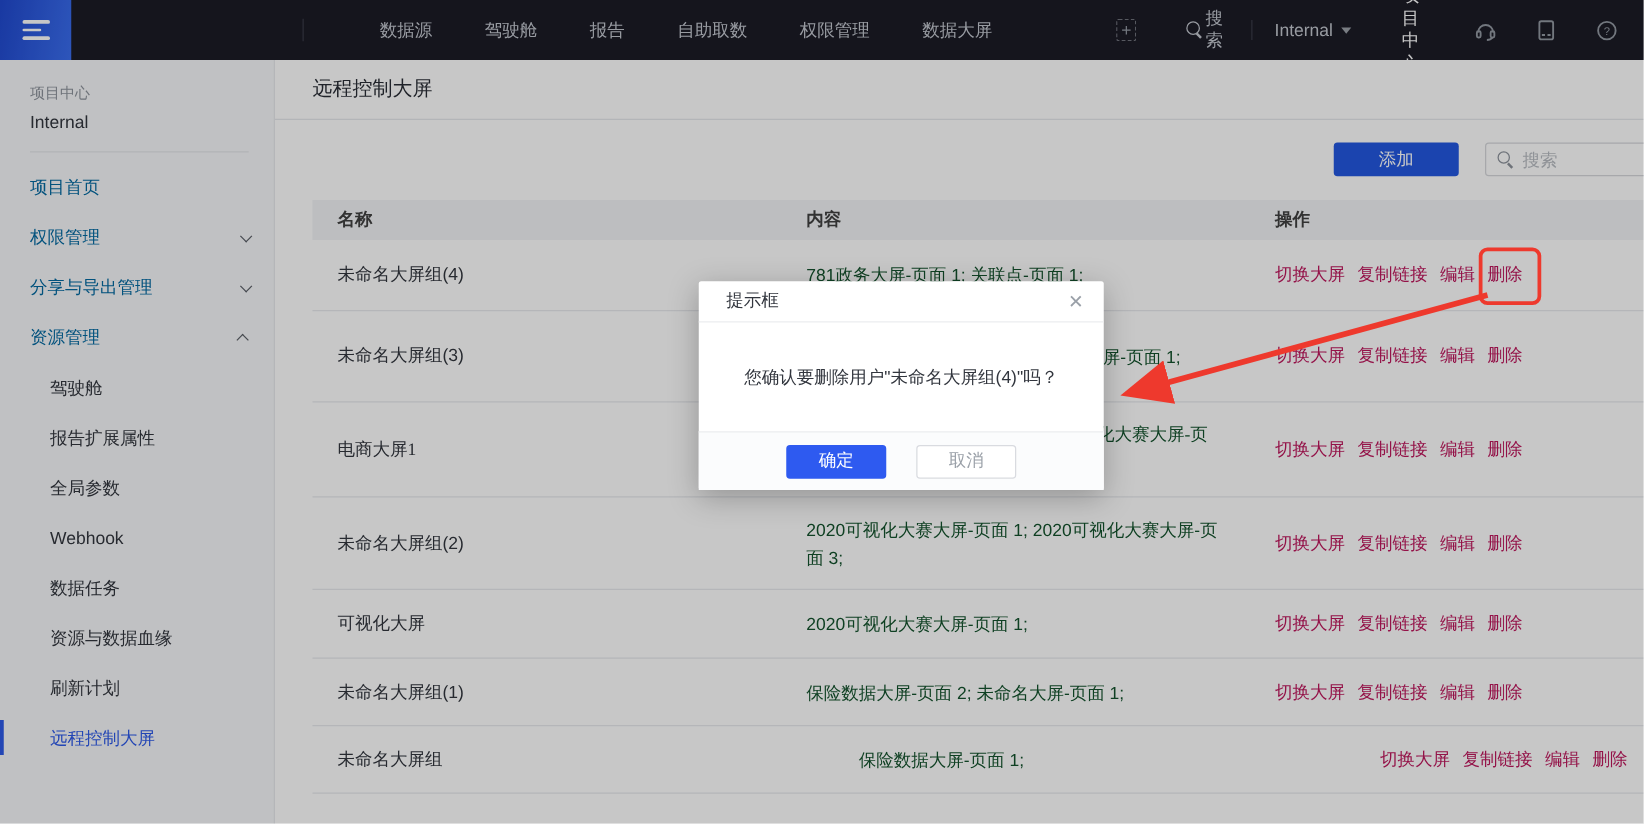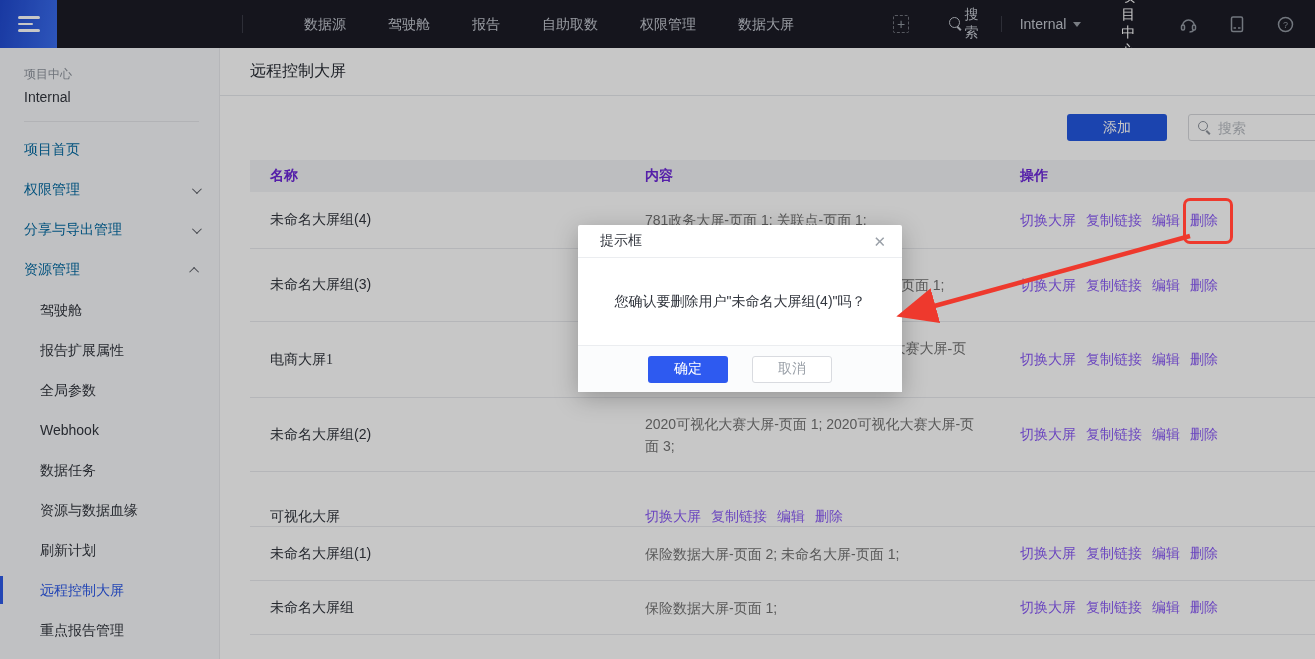--- a/index.html
+++ b/index.html
@@ -50,33 +50,33 @@
   .btn-add { position:absolute; left:847px; top:66px; width:100px; height:27px; background:#2358e0; color:#fff; font-size:14px; border:none; border-radius:3px; cursor:pointer; font-family:inherit; }
   .search-box { position:absolute; left:968px; top:66px; width:160px; height:27px; border:1px solid #d6d8dc; border-radius:3px; background:#fff; display:flex; align-items:center; padding-left:9px; }
   .mag2 { position:relative; width:13px; height:13px; margin-right:7px; flex:0 0 auto; }
   .mag2::before { content:""; position:absolute; left:0; top:0; width:8px; height:8px; border:1.5px solid #8d939c; border-radius:50%; }
   .mag2::after { content:""; position:absolute; left:8.5px; top:8.5px; width:4.5px; height:1.5px; background:#8d939c; transform:rotate(45deg); transform-origin:0 0; }
   .search-box input { border:none; outline:none; width:110px; font-size:14px; color:#32363e; font-family:inherit; background:transparent; }
   .search-box input::placeholder { color:#b8bcc2; }
 
   .table { position:absolute; left:30px; top:112px; width:1065px; }
   .thead { display:flex; height:32px; background:#f2f4f6; align-items:center; }
-  .thead .hcell { font-size:14px; font-weight:700; color:#6d28d9; }
+  .thead .hcell { font-size:14px; font-weight:700; color:#404040; }
   .cell, .hcell { padding-left:20px; }
   .col-name { width:375px; flex:0 0 auto; }
   .col-content { width:375px; flex:0 0 auto; }
   .col-ops { flex:1; }
   .trow { display:flex; align-items:center; border-bottom:1px solid #e8eaed; }
   .cell.name { font-size:14px; color:#32363e; }
-  .cell.content { font-size:14px; color:#737373; line-height:22px; padding-right:20px; word-break:break-all; }
-  .cell.ops a { color:#8b5cf6; font-size:14px; text-decoration:none; margin-right:10px; cursor:pointer; white-space:nowrap; }
+  .cell.content { font-size:14px; color:#14532d; line-height:22px; padding-right:20px; word-break:break-all; }
+  .cell.ops a { color:#be185d; font-size:14px; text-decoration:none; margin-right:10px; cursor:pointer; white-space:nowrap; }
 
   
   .overlay { position:absolute; left:0; top:0; width:1315px; height:659px; background:rgba(0,0,0,0.22); z-index:10; }
-  .modal { position:absolute; left:578px; top:225px; width:324px; height:167px; background:#fff; border-radius:2px; box-shadow:0 6px 24px rgba(0,0,0,0.25); z-index:20; display:flex; flex-direction:column; }
+  .modal { position:absolute; left:559px; top:225px; width:324px; height:167px; background:#fff; border-radius:2px; box-shadow:0 6px 24px rgba(0,0,0,0.25); z-index:20; display:flex; flex-direction:column; }
   .modal-header { height:33px; border-bottom:1px solid #ebedf0; display:flex; align-items:center; padding:0 16px 0 22px; flex:0 0 auto; }
   .modal-title { font-size:14px; color:#32363e; flex:1; }
   .modal-close { font-size:15px; color:#9aa0a8; cursor:pointer; line-height:1; }
   .modal-body { flex:1; display:flex; align-items:center; justify-content:center; font-size:14px; color:#32363e; padding:0 10px; text-align:center; }
   .modal-footer { height:47px; border-top:1px solid #ebedf0; background:#fbfcfd; display:flex; align-items:center; justify-content:center; gap:24px; flex:0 0 auto; }
   .btn-confirm { width:80px; height:27px; background:#2e5af0; color:#fff; font-size:14px; border:none; border-radius:3px; cursor:pointer; font-family:inherit; }
   .btn-cancel { width:80px; height:27px; background:#fff; color:#9aa0a8; font-size:14px; border:1px solid #d9dbe0; border-radius:3px; cursor:pointer; font-family:inherit; }
 
   
   .anno-box { position:absolute; left:1183px; top:198px; width:50px; height:46px; border:3px solid #ee392d; border-radius:7px; z-index:30; pointer-events:none; }
@@ -163,21 +163,20 @@
     </div>
   <div class="side-subs">
       <div class="side-sub">驾驶舱</div>
       <div class="side-sub">报告扩展属性</div>
       <div class="side-sub">全局参数</div>
       <div class="side-sub">Webhook</div>
       <div class="side-sub">数据任务</div>
       <div class="side-sub">资源与数据血缘</div>
       <div class="side-sub">刷新计划</div>
       <div class="side-sub active">远程控制大屏</div>
-      <div class="side-sub">重点报告管理</div>
     </div>
 </div>
 
 <div class="main">
   <div class="page-header">
     <div class="page-title">远程控制大屏</div>
   </div>
   <button class="btn-add">添加</button>
   <div class="search-box">
     <span class="mag2"></span>
@@ -203,30 +202,31 @@
         <div class="trow" style="height: 76px; font-family: Liberation Serif, serif;">
           <div class="cell name col-name">电商大屏1</div>
           <div class="cell content col-content">2020可视化大赛大屏-页面 1; 2020可视化大赛大屏-页面 2;</div>
           <div class="cell ops col-ops"><a class="op-link">切换大屏</a><a class="op-link">复制链接</a><a class="op-link">编辑</a><a class="op-link">删除</a></div>
         </div>
         <div class="trow" style="height: 74px;">
           <div class="cell name col-name">未命名大屏组(2)</div>
           <div class="cell content col-content">2020可视化大赛大屏-页面 1; 2020可视化大赛大屏-页面 3;</div>
           <div class="cell ops col-ops"><a class="op-link">切换大屏</a><a class="op-link">复制链接</a><a class="op-link">编辑</a><a class="op-link">删除</a></div>
         </div>
-        <div class="trow" style="height: 55px; align-items: flex-end;">
+        <div class="trow" style="height: 55px;">
           <div class="cell name col-name">可视化大屏</div>
+          <div class="cell content col-content">2020可视化大赛大屏-页面 1;</div>
           <div class="cell ops col-ops"><a class="op-link">切换大屏</a><a class="op-link">复制链接</a><a class="op-link">编辑</a><a class="op-link">删除</a></div>
         </div>
         <div class="trow" style="height: 54px;">
           <div class="cell name col-name">未命名大屏组(1)</div>
           <div class="cell content col-content">保险数据大屏-页面 2; 未命名大屏-页面 1;</div>
           <div class="cell ops col-ops"><a class="op-link">切换大屏</a><a class="op-link">复制链接</a><a class="op-link">编辑</a><a class="op-link">删除</a></div>
         </div>
-        <div class="trow" style="height: 54px;">
+        <div class="trow" style="height: 54px; gap: 42px;">
           <div class="cell name col-name">未命名大屏组</div>
           <div class="cell content col-content">保险数据大屏-页面 1;</div>
           <div class="cell ops col-ops"><a class="op-link">切换大屏</a><a class="op-link">复制链接</a><a class="op-link">编辑</a><a class="op-link">删除</a></div>
         </div>
       </div>
   </div>
 </div>
 
 <div class="overlay"></div>
 

